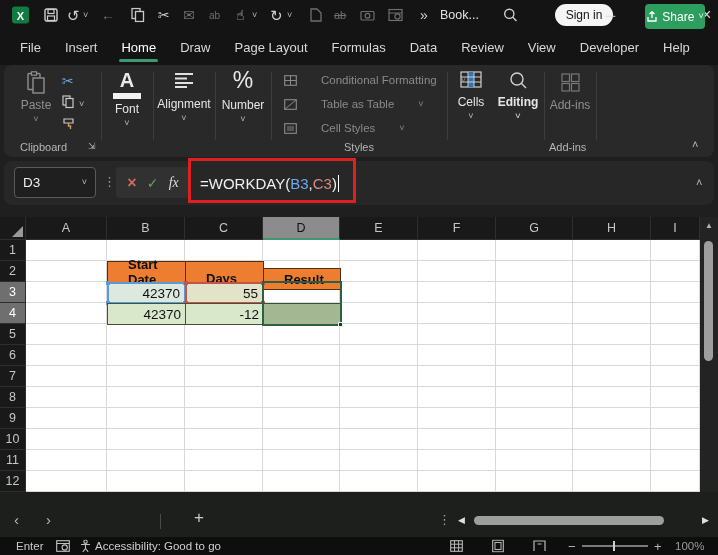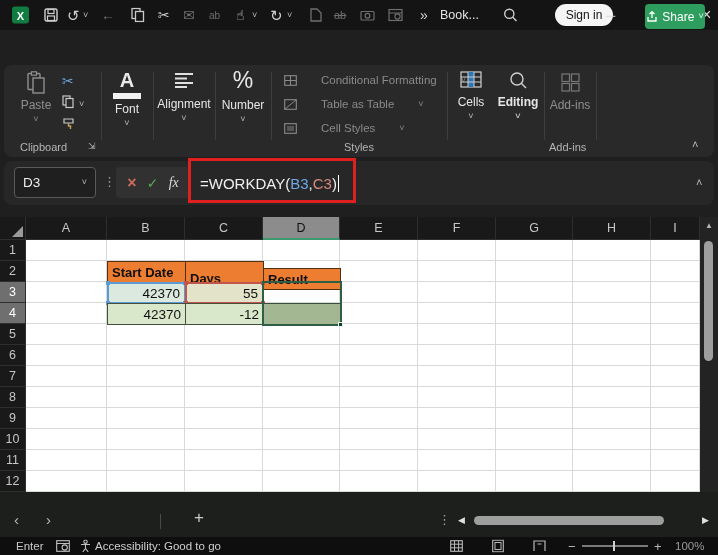--- a/index.html
+++ b/index.html
@@ -82,21 +82,21 @@
   .ch.sel { background:#8c8c8c; color:#101010; border-bottom:2px solid #3d9970; }
   .rh { background:#191919; color:#c6c6c6; font-size:12.5px; display:flex;
           align-items:center; justify-content:center;
           border-right:1px solid #2e2e2e; border-bottom:1px solid #2e2e2e; }
   .rh.sel { background:#6f6f6f; color:#fff; }
   .cell { background:#fff; border-right:1px solid #d9d9d9; border-bottom:1px solid #d9d9d9; }
 
   .dcell { position:absolute; display:flex; align-items:center; font-size:13.5px;
            color:#101010; z-index:5; }
   .hdr { background:#ED7D31; font-weight:bold; font-size:13px;
-         border:1px solid #513011; padding-left:4px; }
+         border:1px solid #513011; padding-left:20px; }
   .num { justify-content:flex-end; padding-right:4px; }
   .b3 { background:#DCE9DE; border:2px solid #5B9BD5; }
   .c3 { background:#E3E3C9; border:2px solid #C0564B; }
   .d3 { background:#D6E9CF; border:1px solid #44573f; padding-left:3px; }
   .g4 { background:#D9E7CB; border:1px solid #44503b; }
   .d4 { background:#A4B793; border:1px solid #36503b; }
   .hndl { position:absolute; width:4px; height:4px; }
   .hb { background:#5B9BD5; } .hr { background:#C0564B; }
   .h-tl{left:-3px;top:-3px;} .h-tr{right:-3px;top:-3px;}
   .h-bl{left:-3px;bottom:-3px;} .h-br{right:-3px;bottom:-3px;}
@@ -184,20 +184,33 @@
           <circle cx="6.3" cy="6.3" r="4.6" fill="none" stroke="#cfcfcf" stroke-width="1.4"></circle>
           <line x1="9.8" y1="9.8" x2="13.5" y2="13.5" stroke="#cfcfcf" stroke-width="1.4"></line>
         </svg>
     </span>
     <div class="abs signin" style="left:531px;">Sign in</div>
     <span class="abs winbtn" style="left:606px;">─</span>
     <span class="abs winbtn" style="left:656px;">□</span>
     <span class="abs winbtn" style="left:702px;font-size:16px;">×</span>
   </div>
 
+  <div id="tabrow" class="abs">
+      <div class="rtab">File</div>
+      <div class="rtab">Insert</div>
+      <div class="rtab active">Home</div>
+      <div class="rtab">Draw</div>
+      <div class="rtab">Page Layout</div>
+      <div class="rtab">Formulas</div>
+      <div class="rtab">Data</div>
+      <div class="rtab">Review</div>
+      <div class="rtab">View</div>
+      <div class="rtab">Developer</div>
+      <div class="rtab">Help</div>
+    </div>
   <div class="sharebtn">
     <svg width="12" height="11" viewBox="0 0 12 11">
         <path d="M2 6 v4 h8 v-4 M6 7 V1 M3.5 3 L6 .8 L8.5 3" fill="none" stroke="#fff" stroke-width="1.3"></path>
       </svg>
     <span>Share</span>
     <span class="chev" style="color:#e8f5ee;">˅</span>
   </div>
 
   <div id="ribbon" class="abs">
 

